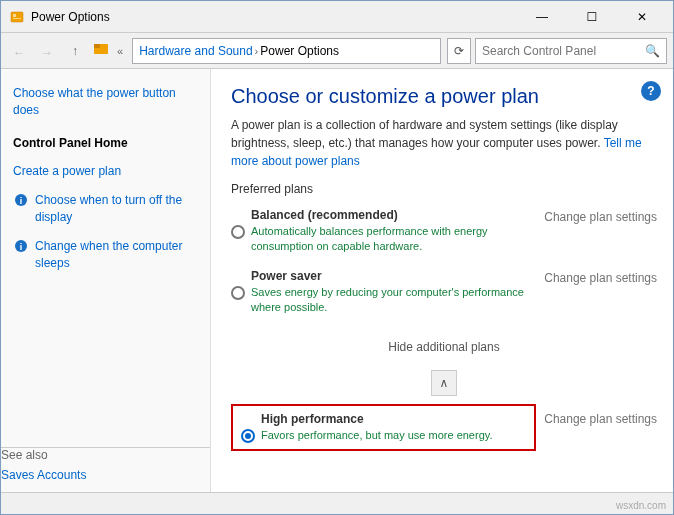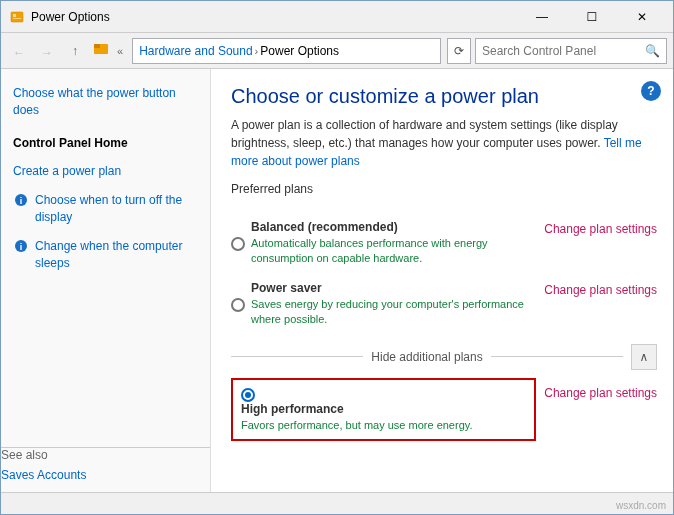--- a/index.html
+++ b/index.html
@@ -209,21 +209,21 @@
       margin-bottom: 12px;
     }
     .main-desc a {
       color: #0066cc;
       text-decoration: none;
     }
     .section-title {
       font-size: 12px;
       color: #333;
       font-weight: 400;
-      margin-bottom: 20px;
+      margin-bottom: 8px;
     }
     .plan-item {
       display: flex;
       align-items: flex-start;
       margin-bottom: 6px;
       padding: 4px 0;
     }
     .plan-radio-area {
       display: flex;
       align-items: center;
@@ -262,32 +262,33 @@
       font-weight: 600;
     }
     .plan-desc {
       font-size: 11px;
       color: #15803d;
       margin-top: 2px;
       line-height: 1.4;
     }
     .change-link {
       font-size: 12px;
-      color: #be185d;
+      color: #737373;
       cursor: pointer;
       white-space: nowrap;
       margin-left: 8px;
       align-self: flex-start;
       padding-top: 2px;
     }
     .divider-section {
       margin: 12px 0 8px 0;
       display: flex;
       align-items: center;
       gap: 8px;
+      flex-direction: column;
     }
     .divider-line {
       flex: 1;
       height: 1px;
       background: #ccc;
     }
     .divider-text {
       font-size: 12px;
       color: #555;
     }
@@ -301,22 +302,21 @@
       justify-content: center;
       cursor: pointer;
       font-size: 12px;
       color: #555;
     }
     .high-perf-box {
       border: 2px solid #cc0000;
       padding: 6px 8px;
       margin-bottom: 0;
       display: flex;
-      align-items: flex-start;
-      flex-direction: column;
+      align-items: flex-end;
     }
     .help-btn {
       position: absolute;
       top: 12px;
       right: 12px;
       width: 20px;
       height: 20px;
       border-radius: 50%;
       background: #1a6fc4;
       color: #fff;

